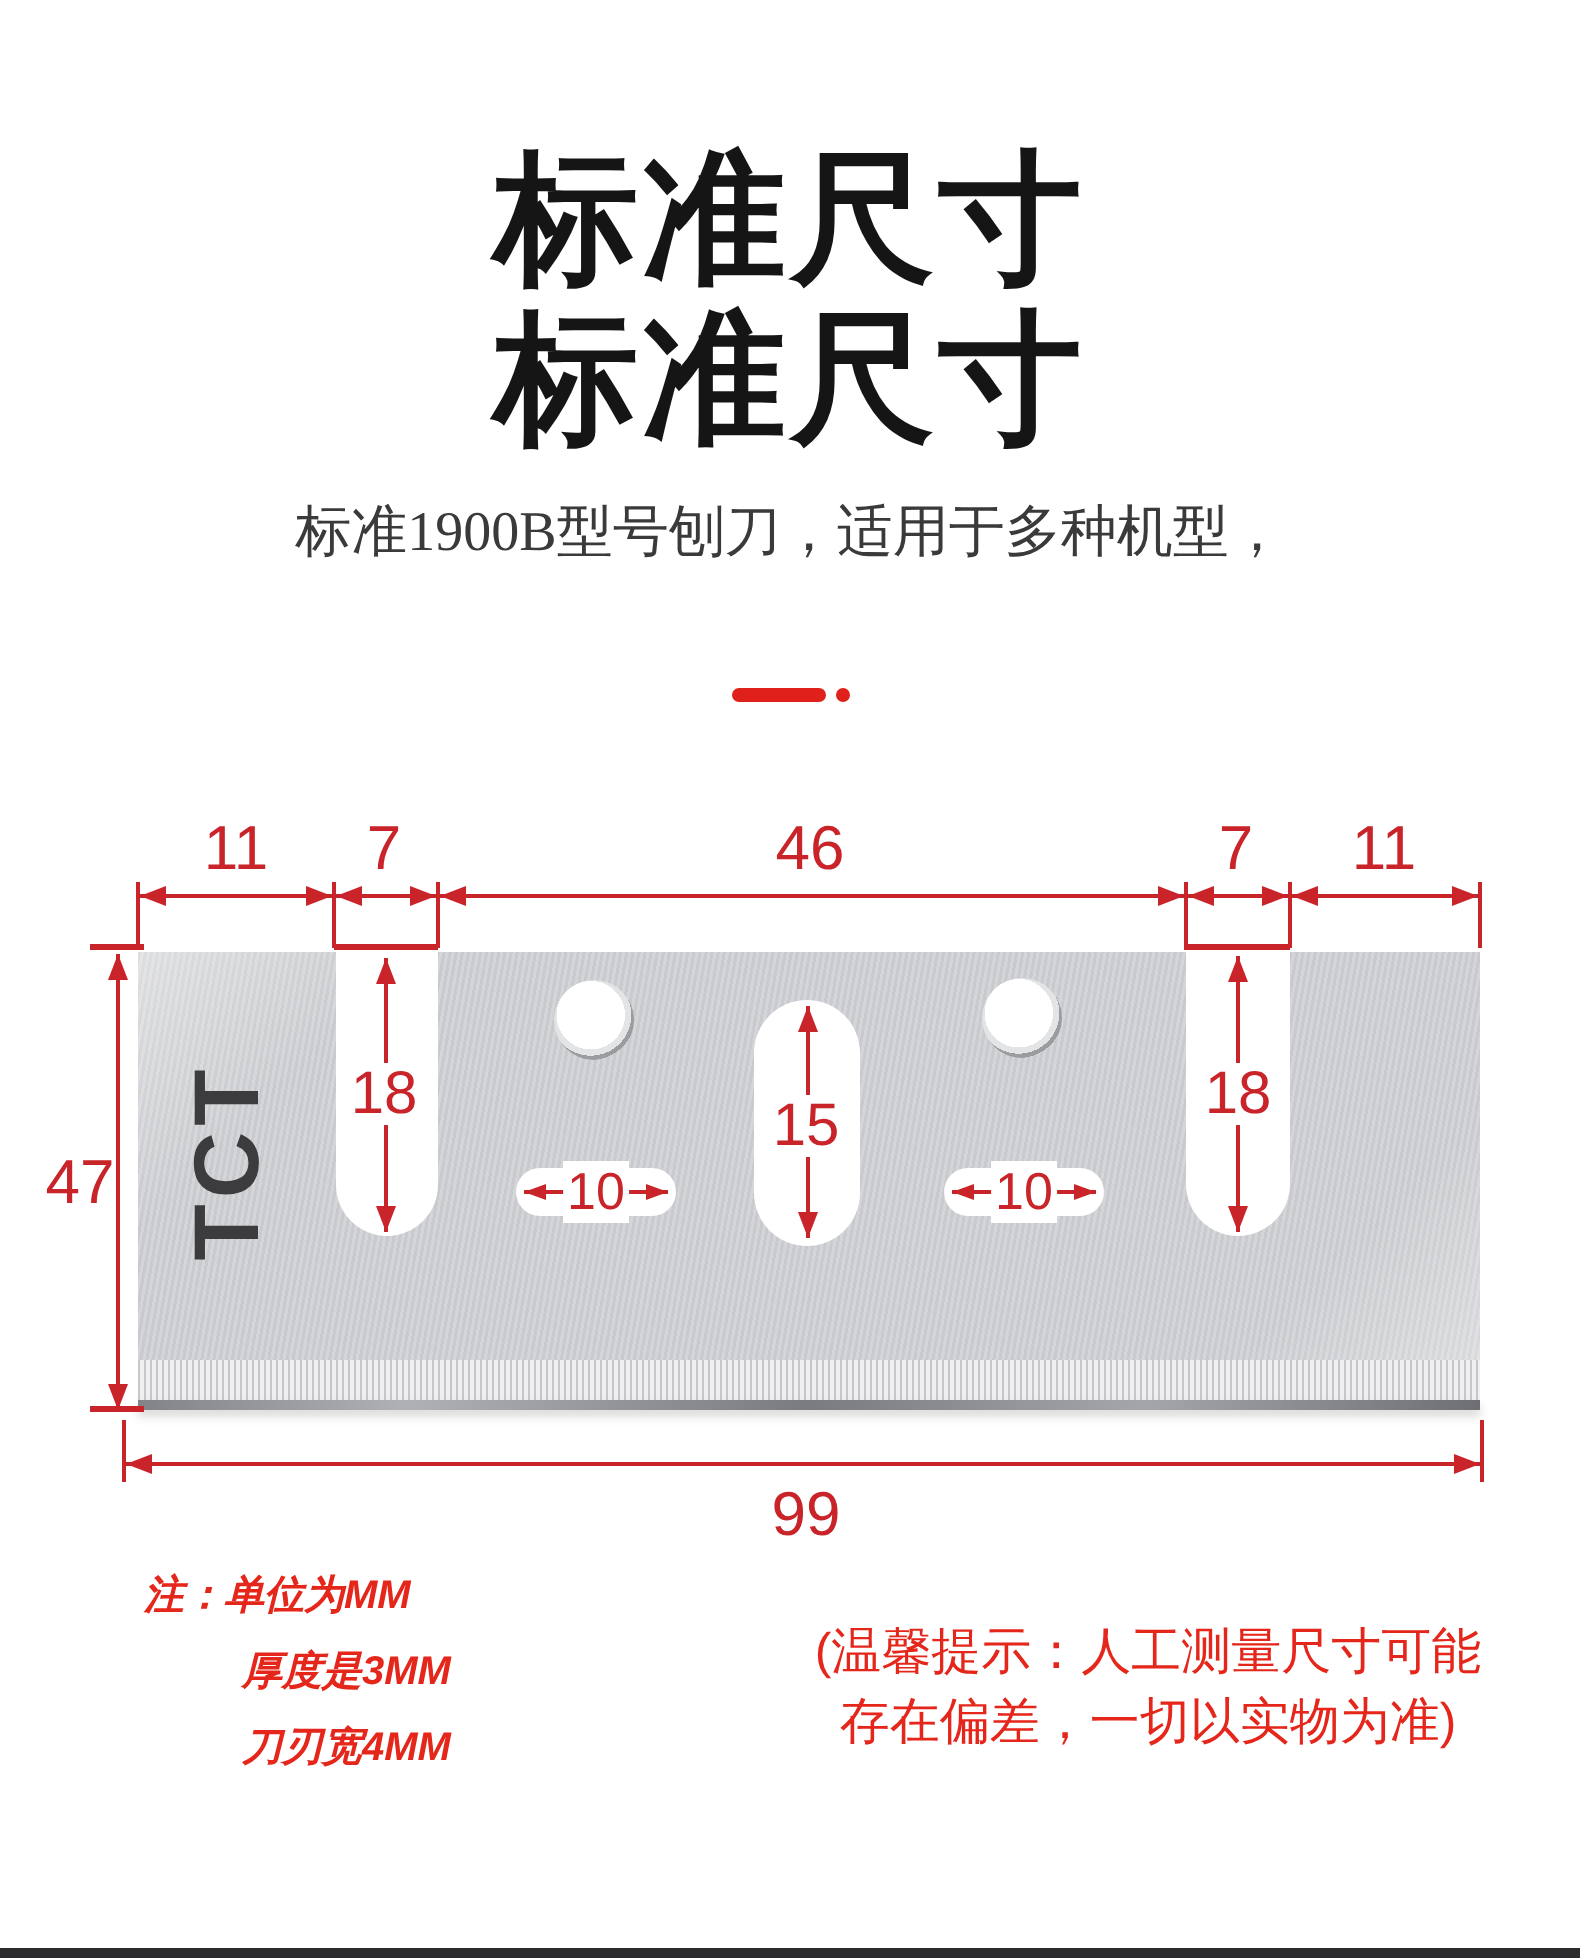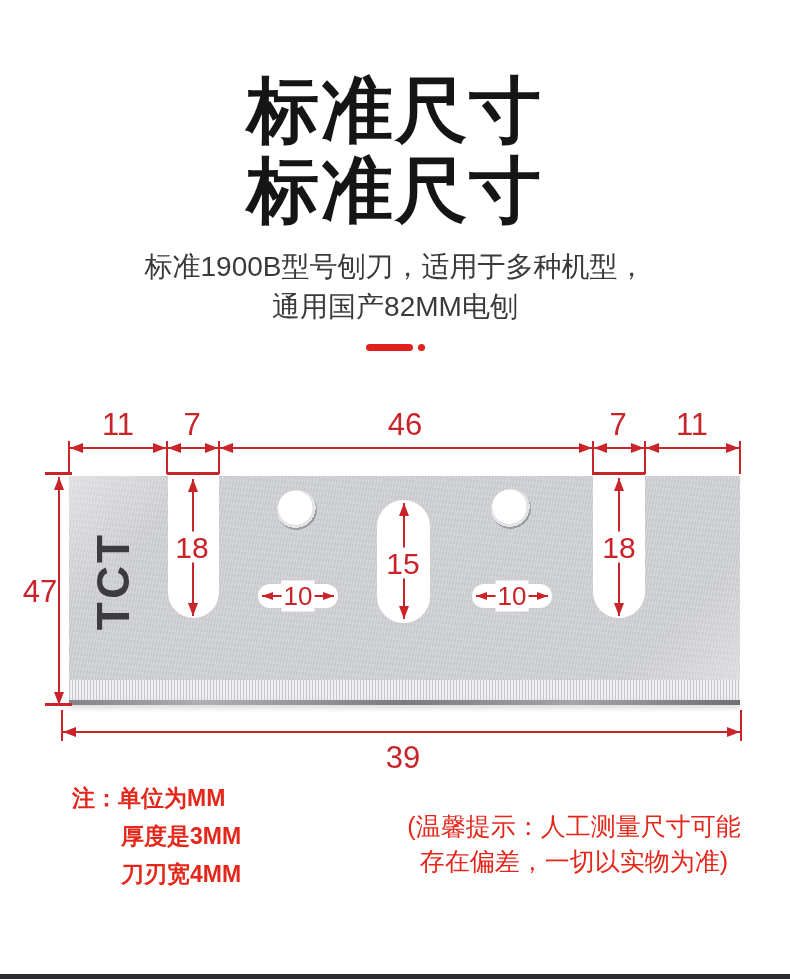--- a/index.html
+++ b/index.html
@@ -67,36 +67,35 @@
     position:absolute;width:40px;height:40px;border-radius:50%;
     background:radial-gradient(circle at 46% 44%,
       #ffffff 0 55%, #e3e4e6 55% 65%, #9b9c9f 65% 72%,
       #cfd0d2 72% 83%, #85868a 83% 93%, #b9babd 93% 100%);
   }
   .blade-text{
     position:absolute;left:113px;top:581px;transform:translate(-50%,-50%) rotate(-90deg);
     font-size:46px;font-weight:bold;color:#3c3c3e;letter-spacing:3px;white-space:nowrap;
   }
   
-  .note-left-line{position:absolute;color:var(--note);font-size:23px;font-weight:bold;white-space:nowrap;line-height:30px;}
+  .note-left-line{position:absolute;color:var(--note);font-size:20px;font-weight:bold;white-space:nowrap;line-height:30px;font-style:italic;}
   .note-right{
     position:absolute;left:398px;top:809px;width:352px;text-align:center;
     color:var(--note);font-size:25px;font-weight:500;line-height:35px;white-space:nowrap;
   }
   .bottom-bar{position:absolute;left:0;top:974px;width:790px;height:5px;background:#2c2c2e;}
 </style>
 </head>
 <body>
 
 <div class="page">
 
   <div class="title-line" style="top:70px;text-align:center;">标准尺寸</div>
   <div class="title-line" style="top:150px;">标准尺寸</div>
-  <div class="subtitle-line" style="top:250px;">标准1900B型号刨刀，适用于多种机型，</div>
-  <div class="subtitle-line" style="top:290px;">通用国产82MM电刨</div>
+  <div class="subtitle-line" style="top:250px;font-family:Liberation Serif, serif;">标准1900B型号刨刀，适用于多种机型，</div>
   <div class="divider-bar"></div>
   <div class="divider-dot"></div>
 
   <div class="dim-label" style="left:118px;top:424px;">11</div>
   <div class="dim-label" style="left:192px;top:424px;">7</div>
   <div class="dim-label" style="left:405px;top:424px;">46</div>
   <div class="dim-label" style="left:618px;top:424px;">7</div>
   <div class="dim-label" style="left:692px;top:424px;">11</div>
 
   <div class="hline" style="left:69px;top:447px;width:671px;"></div>
@@ -163,21 +162,21 @@
   <div class="vline" style="left:58px;top:477px;height:228px;"></div>
   <div class="ah ah-u" style="left:54px;top:477px;"></div>
   <div class="ah ah-d" style="left:54px;top:692px;"></div>
   <div class="dim-label" style="left:40px;top:591px;">47</div>
 
   <div class="vline" style="left:61px;top:710px;height:31px;"></div>
   <div class="vline" style="left:740px;top:710px;height:31px;"></div>
   <div class="hline" style="left:62px;top:731px;width:679px;"></div>
   <div class="ah ah-l" style="left:63px;top:727px;"></div>
   <div class="ah ah-r" style="left:727px;top:727px;"></div>
-  <div class="dim-label" style="left:403px;top:757px;">39</div>
+  <div class="dim-label" style="left:403px;top:757px;">99</div>
 
   <div class="note-left-line" style="left:72px;top:783px;">注：单位为MM</div>
   <div class="note-left-line" style="left:121px;top:821px;text-align:center;">厚度是3MM</div>
   <div class="note-left-line" style="left:121px;top:859px;">刀刃宽4MM</div>
 
   <div class="note-right">
     <div>(温馨提示：人工测量尺寸可能</div>
     <div>存在偏差，一切以实物为准)</div>
   </div>
 

